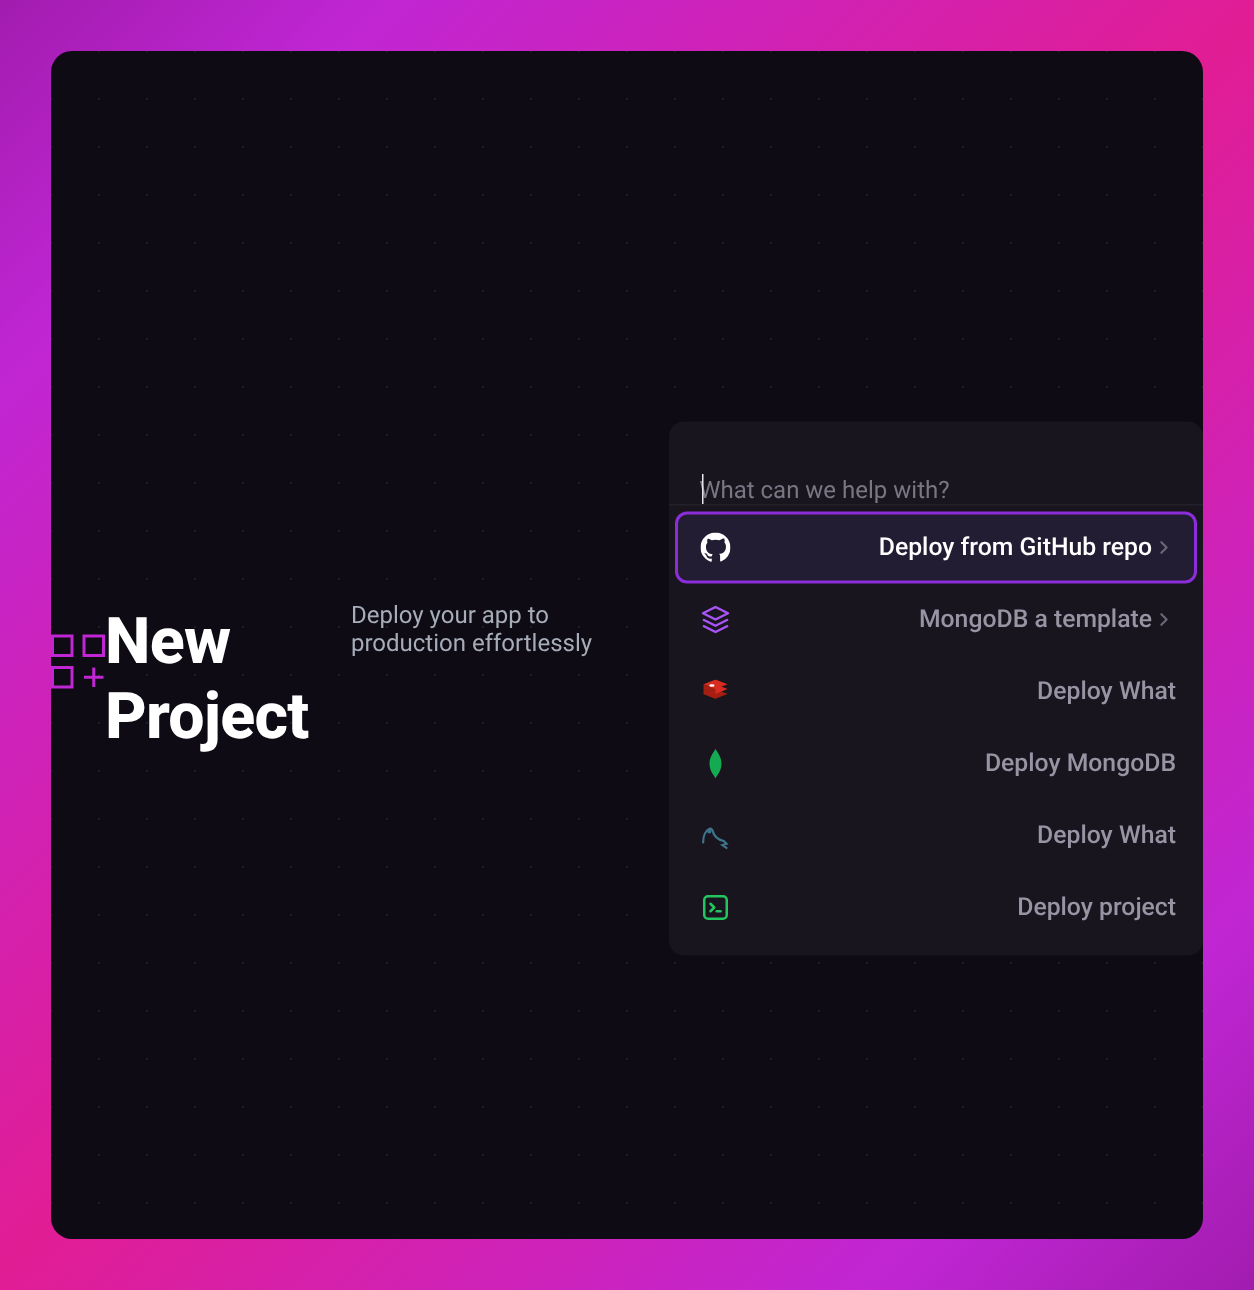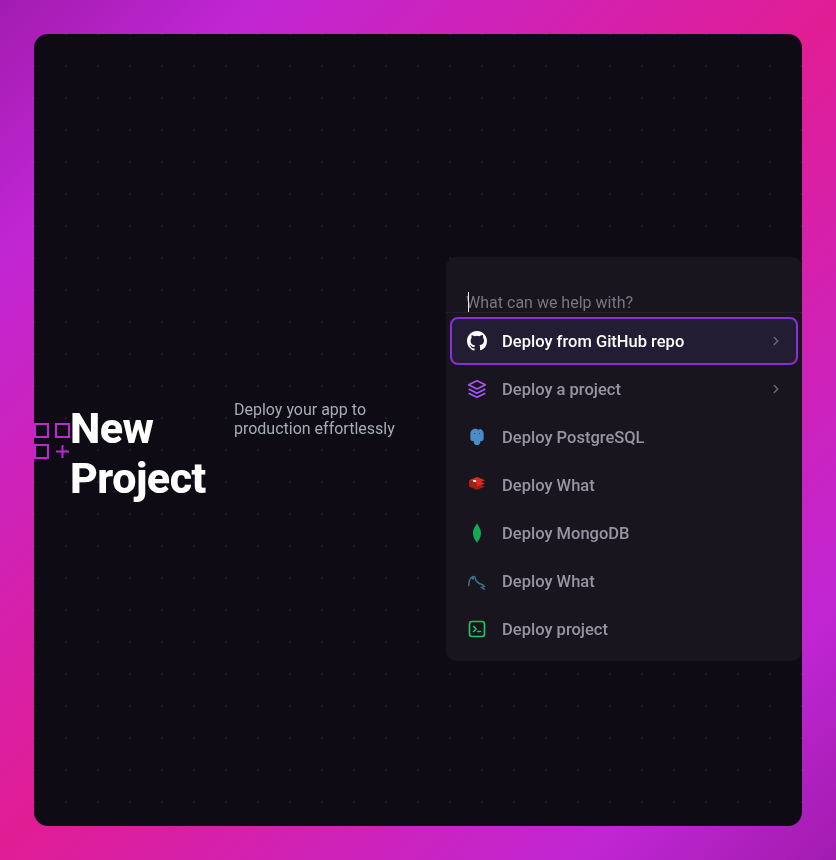--- a/index.html
+++ b/index.html
@@ -119,20 +119,21 @@
       background: #e5e7eb;
       animation: blink 1.1s step-end infinite;
     }
 
     @keyframes blink {
       50% { opacity: 0; }
     }
 
     .options-list {
       padding: 4px 4px 8px 4px;
+      text-align: right;
     }
 
     .option-item {
       display: flex;
       align-items: center;
       height: 48px;
       padding: 0 12px 0 14px;
       border-radius: 8px;
       cursor: pointer;
       border: 2px solid transparent;
@@ -226,36 +227,28 @@
       </div>
 
       <div class="option-item">
         <span class="option-icon">
           <svg width="20" height="20" viewBox="0 0 24 24" fill="none" stroke="#a855f7" stroke-width="2" stroke-linejoin="round">
             <polygon points="12 2 2 7 12 12 22 7 12 2"></polygon>
             <polyline points="2 12 12 17 22 12"></polyline>
             <polyline points="2 17 12 22 22 17"></polyline>
           </svg>
         </span>
-        <span class="option-label">Deploy a project</span>
+        <span class="option-label">MongoDB a template</span>
         <span class="chevron-icon">
           <svg width="14" height="14" viewBox="0 0 24 24" fill="none" stroke="currentColor" stroke-width="2.5" stroke-linecap="round" stroke-linejoin="round">
               <polyline points="9 18 15 12 9 6"></polyline>
             </svg>
         </span>
       </div>
 
-      <div class="option-item">
-        <span class="option-icon">
-          <svg width="20" height="20" viewBox="0 0 24 24" fill="#4a8cc9">
-            <path d="M17.5 2c-1.5 0-2.8.6-3.7 1.6C12.8 2.6 11.5 2 10 2 6.7 2 4 4.7 4 8v6c0 1.7 1.3 3 3 3 .4 0 .8-.1 1.1-.2-.1.4-.1.8-.1 1.2 0 2.2 1.8 4 4 4s4-1.8 4-4c0-.4 0-.8-.1-1.2.3.1.7.2 1.1.2 1.7 0 3-1.3 3-3V8c0-3.3-2.7-6-6-6h3.5zM9 8.5c-.3 0-.5-.2-.5-.5s.2-.5.5-.5.5.2.5.5-.2.5-.5.5zm6 0c-.3 0-.5-.2-.5-.5s.2-.5.5-.5.5.2.5.5-.2.5-.5.5z"></path>
-          </svg>
-        </span>
-        <span class="option-label">Deploy PostgreSQL</span>
-      </div>
 
       <div class="option-item">
         <span class="option-icon emoji-icon">
           <svg width="20" height="16" viewBox="0 0 24 20">
             <path fill="#a41e11" d="M2 12l10 4 10-4-10-4z"></path>
             <path fill="#d82c20" d="M2 8l10 4 10-4-10-4z"></path>
             <path fill="#a41e11" d="M2 8v4l10 4V12z"></path>
             <path fill="#d82c20" d="M2 4l10 4 10-4L12 0z"></path>
             <path fill="#a41e11" d="M2 4v4l10 4V8z"></path>
             <ellipse fill="#ffffff" cx="9" cy="5" rx="2.2" ry="1.1"></ellipse>

